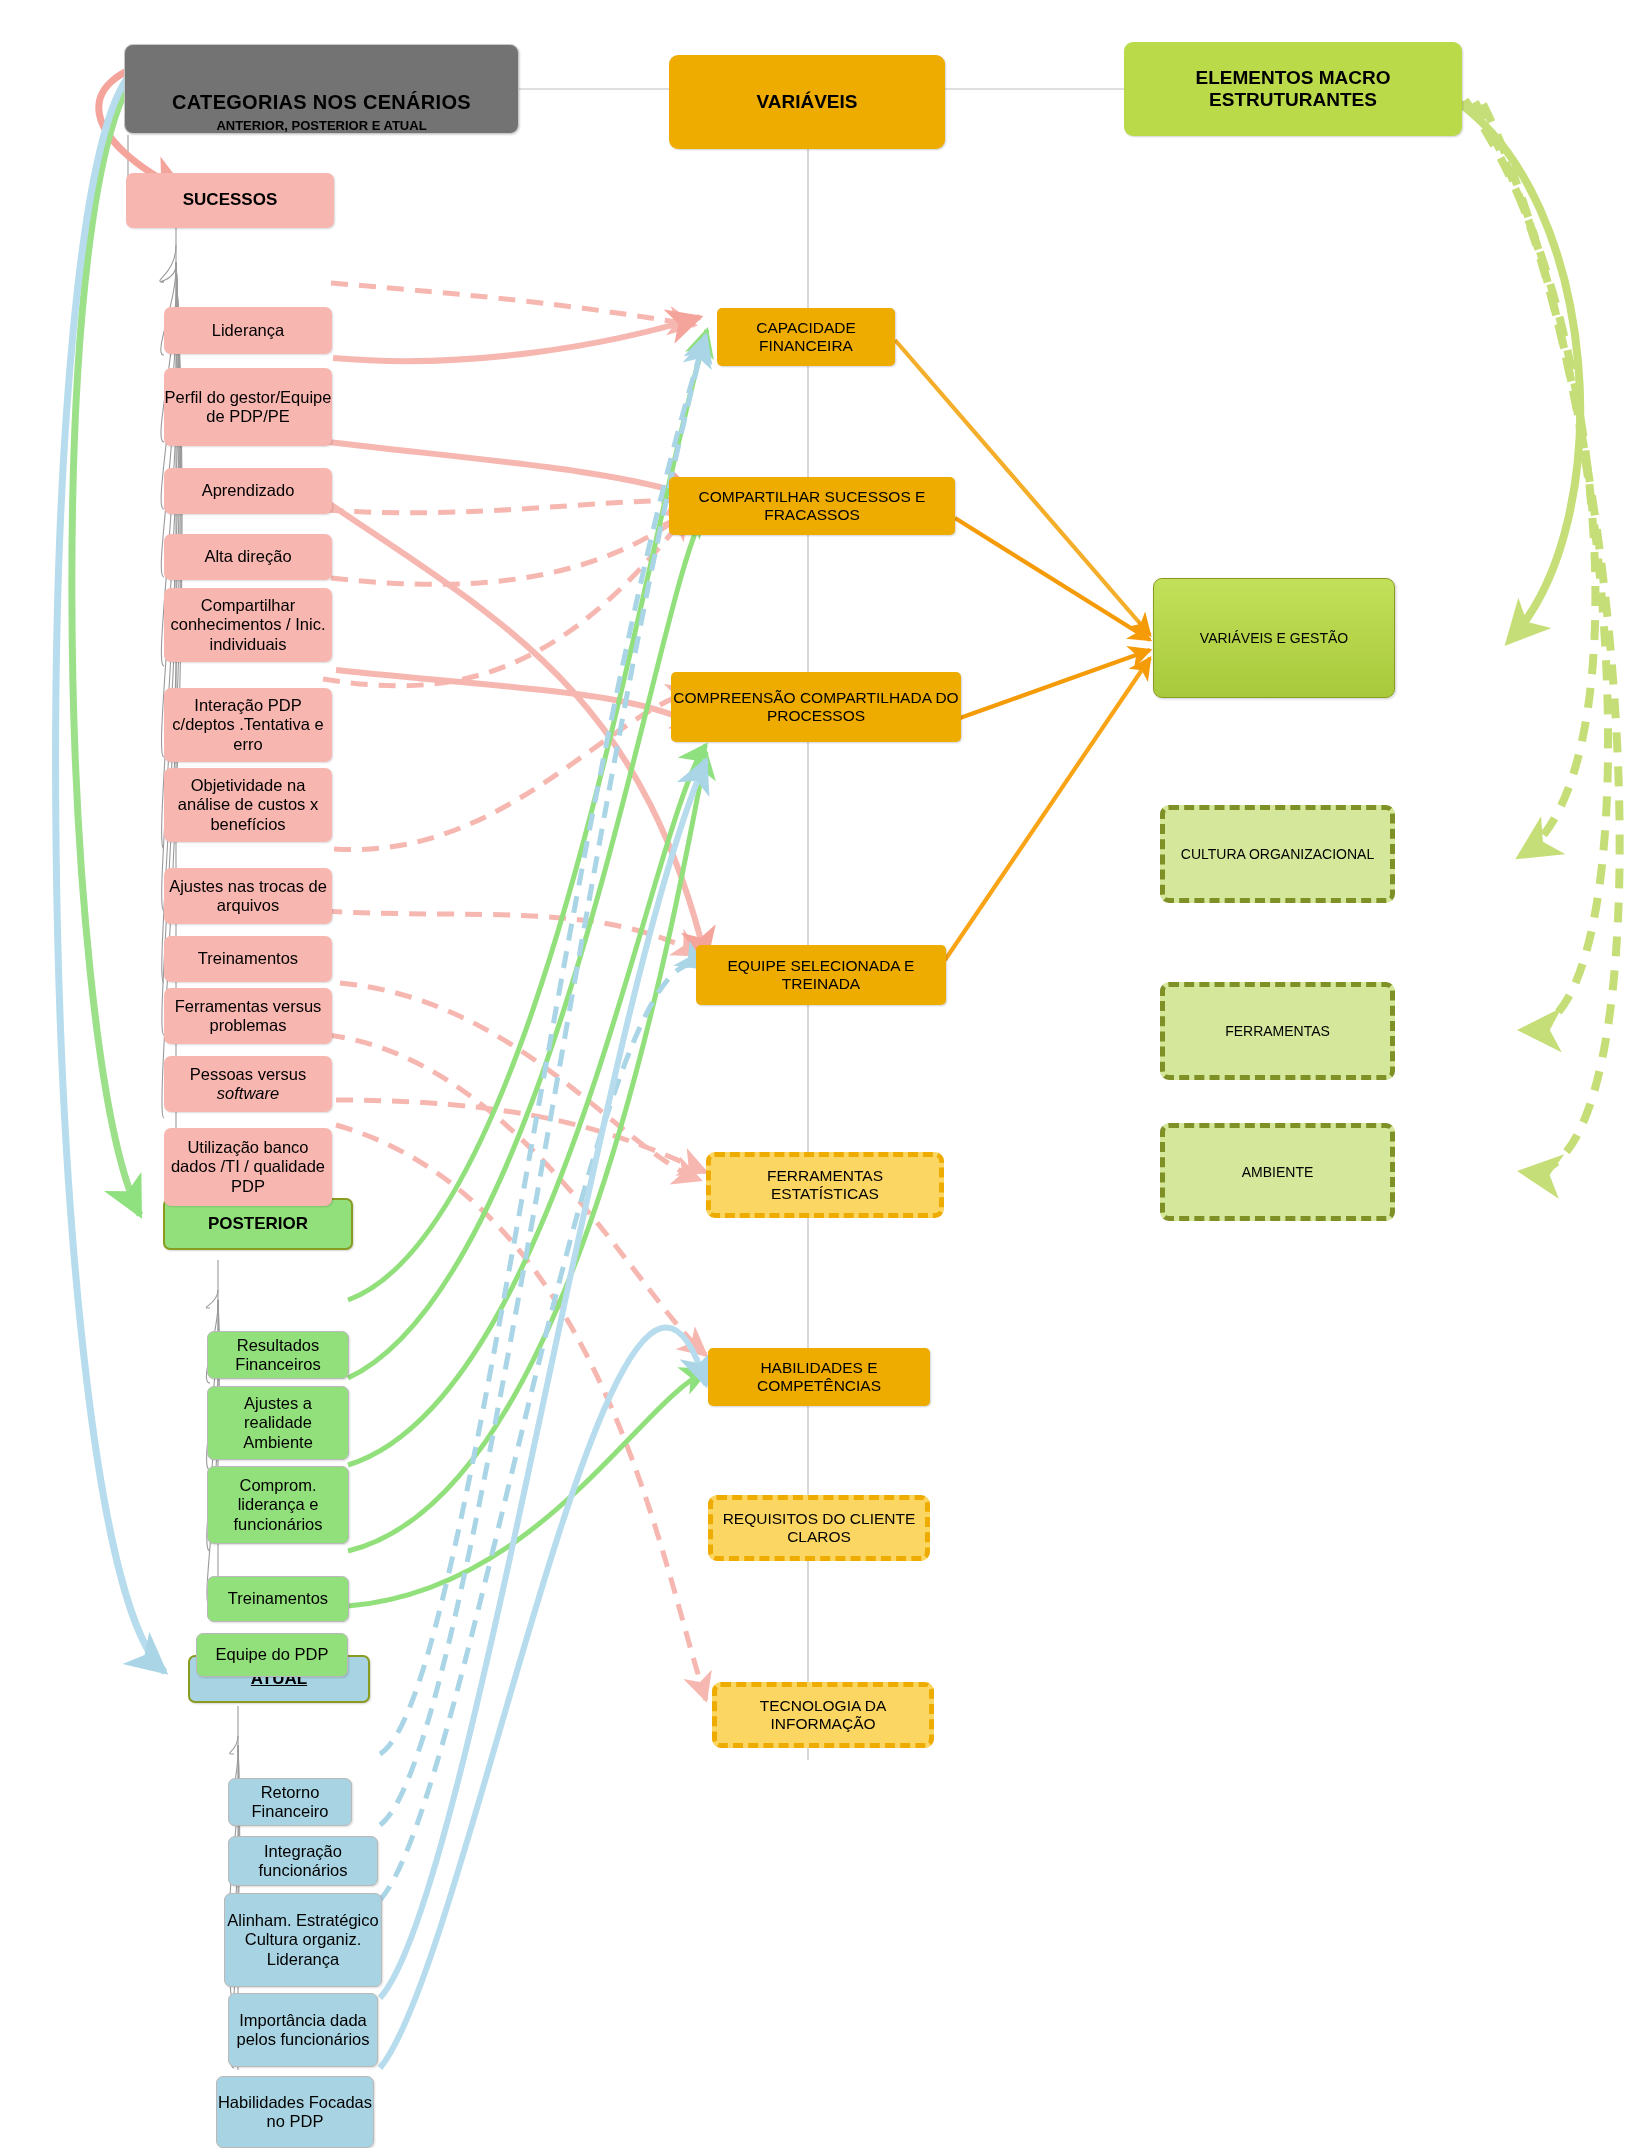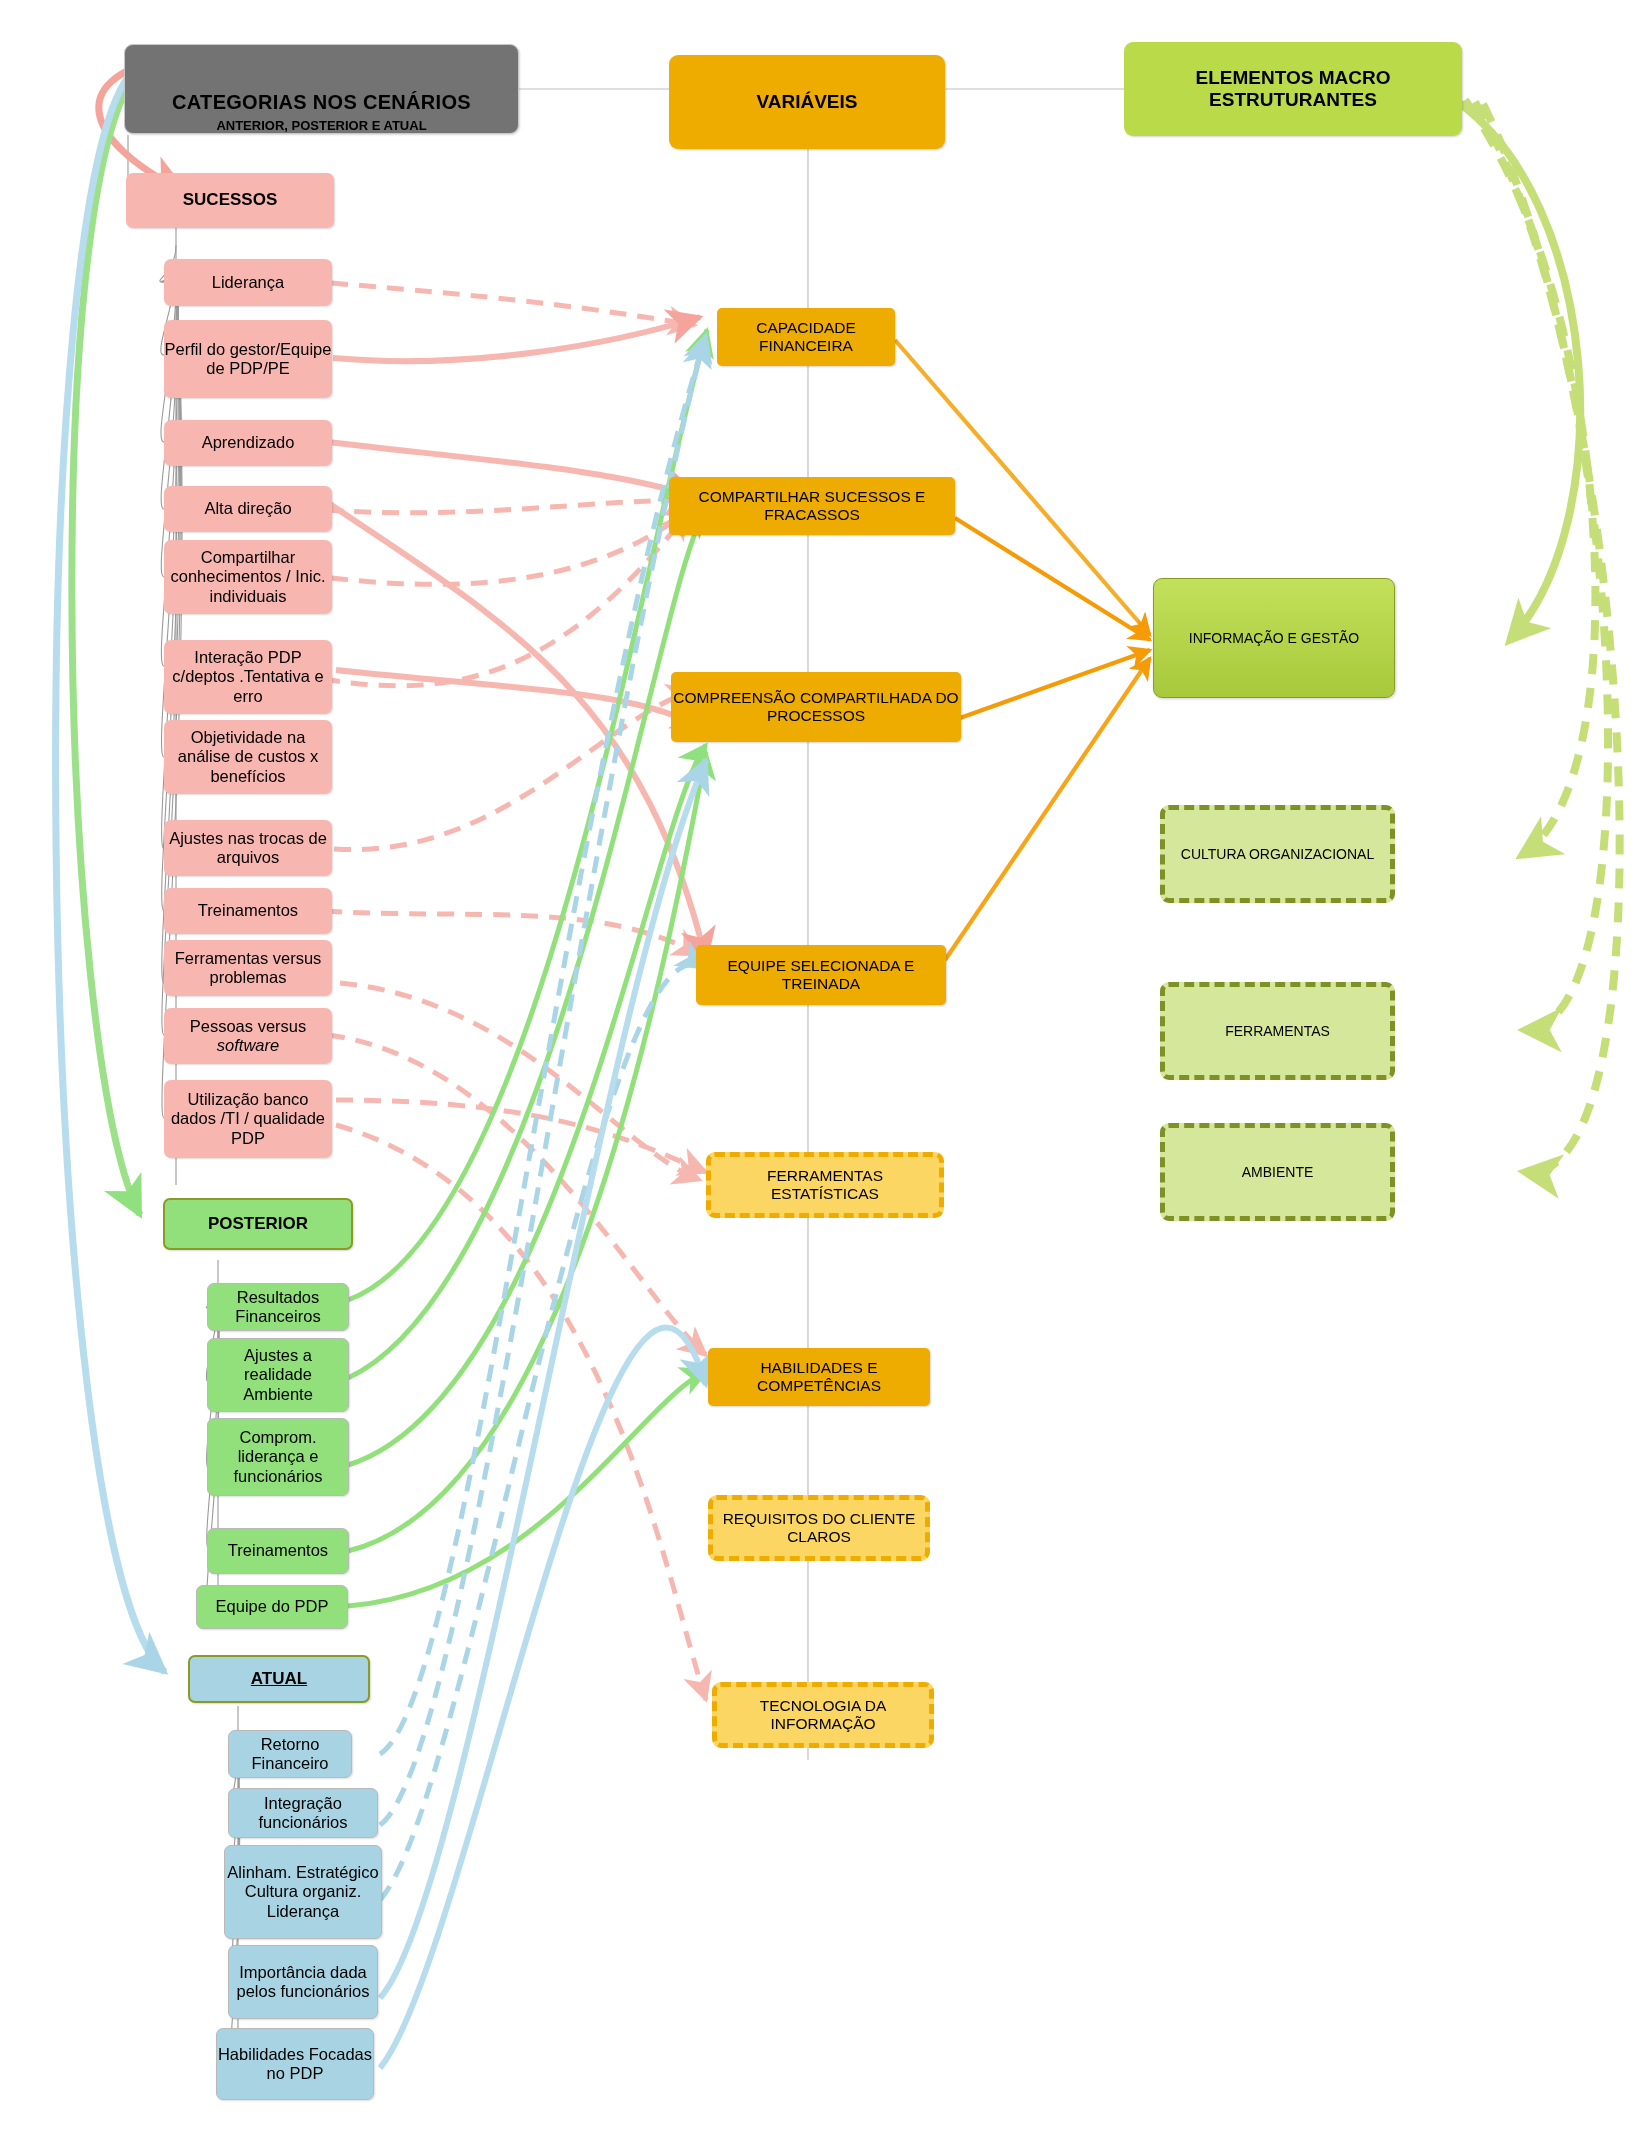--- a/index.html
+++ b/index.html
@@ -30,21 +30,21 @@
 
   
   .cat-ant{background:#f8b6b0;border-radius:7px;font-size:17px;font-weight:bold;color:#000;
            box-shadow:1px 1px 2px rgba(0,0,0,.16);}
   .cat-pos{background:#92e07b;border:2px solid #8a9b21;border-radius:7px;font-size:17px;font-weight:bold;color:#000;
            box-shadow:1px 1px 2px rgba(0,0,0,.16);}
   .cat-atu{background:#a8d3e2;border:2px solid #8a9b21;border-radius:7px;font-size:17px;font-weight:bold;color:#000;
            box-shadow:1px 1px 2px rgba(0,0,0,.16);text-decoration:underline;}
 
   
-  .leaf{border-radius:7px;font-size:16.5px;color:#000;box-shadow:1px 1px 2px rgba(0,0,0,.14);}
+  .leaf{border-radius:7px;font-size:16.5px;color:#000;box-shadow:1px 1px 2px rgba(0,0,0,.14);margin-top:48px;}
   .leaf.pink{background:#f8b6b0;}
   .leaf.green{background:#92e07b;border:1px solid #b9b9b9;}
   .leaf.blue{background:#a8d3e2;border:1px solid #b9b9b9;}
   .leaf i{font-style:italic;}
 
   
   .var{background:#efac00;border-radius:5px;font-size:15.5px;color:#000;
        box-shadow:1px 1px 2px rgba(0,0,0,.18);}
   .var.dashed{background:#fcd662;border:5px dashed #efac00;border-radius:9px;box-shadow:none;}
 
@@ -308,21 +308,21 @@
 
   <div class="node var dashed" style="left:708px;top:1495px;width:222px;height:66px;">
     <span>REQUISITOS  DO CLIENTE CLAROS</span>
     </div>
 
   <div class="node var dashed" style="left:712px;top:1682px;width:222px;height:66px;">
     <span>TECNOLOGIA DA INFORMAÇÃO</span>
     </div>
 
   <div class="node macro solid" style="left:1153px;top:578px;width:242px;height:120px;">
-    <span>INFORMAÇÃO E GESTÃO</span>
+    <span>VARIÁVEIS E GESTÃO</span>
     </div>
 
   <div class="node macro dashed" style="left:1160px;top:805px;width:235px;height:98px;">
     <span>CULTURA ORGANIZACIONAL</span>
     </div>
 
   <div class="node macro dashed" style="left:1160px;top:982px;width:235px;height:98px;">
     <span>FERRAMENTAS</span>
     </div>
 

